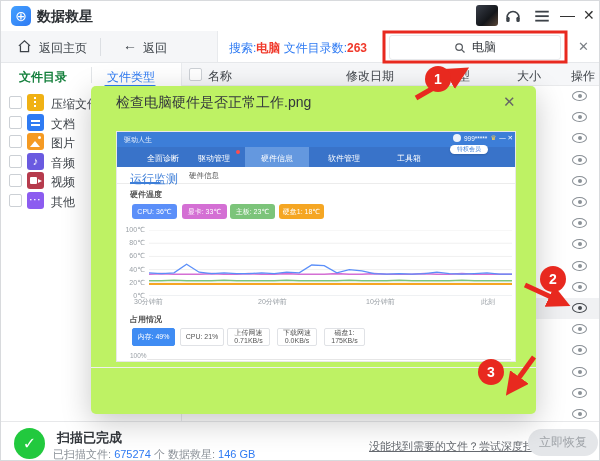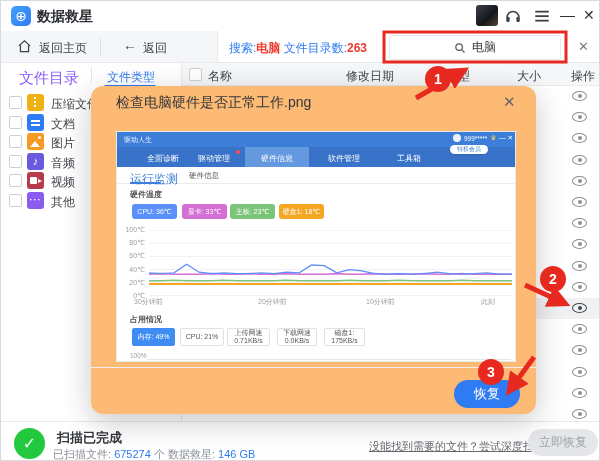--- a/index.html
+++ b/index.html
@@ -25,21 +25,21 @@
   #back-arrow{left:122px;top:6px;font-size:14px;color:#3c4248;}
   #back-label{left:142px;top:9px;}
   #tb-white{left:216px;top:0;width:384px;height:31px;background:#fff;border-left:1px solid #e8eaed;}
   #summary{left:228px;top:9px;font-size:12px;white-space:nowrap;}
   #summary .blue{color:#2f7bf3;} #summary .red{color:#f0392b;font-weight:bold;}
   #search-box{left:388px;top:4px;width:172px;height:25px;background:#fff;border:1px solid #e7e9ec;border-radius:3px;display:flex;align-items:center;justify-content:center;gap:6px;}
   #search-box .val{font-size:12px;color:#33373c;}
   #clear-btn{left:577px;top:8px;font-size:13px;color:#7a7f85;}
 
   
-  #side-tab-dir{left:18px;top:68px;font-size:15px;color:#8b5cf6;}
+  #side-tab-dir{left:18px;top:68px;font-size:12px;color:#15803d;font-weight:bold;}
   #side-tab-type{left:106px;top:68px;font-size:12px;color:#2f7bf3;}
   #side-tab-div{left:90px;top:66px;width:1px;height:16px;background:#e2e5e8;}
   #side-underline{left:103px;top:84px;width:52px;height:3px;background:#2f7bf3;border-radius:2px;}
   #v-div{left:180px;top:62px;width:1px;height:358px;background:#e9ebee;}
   .cb{width:13px;height:13px;border:1px solid #ccd0d5;border-radius:2px;background:#fff;display:inline-block;}
   .ft-row{left:0;width:180px;height:20px;}
   .ft-row .cb{position:absolute;left:8px;top:3px;}
   .ft-ic{position:absolute;left:26px;top:1px;width:17px;height:17px;border-radius:3px;}
   .ft-label{position:absolute;left:50px;top:3px;font-size:12px;color:#3f444a;}
   .ic-zip::before{content:"";position:absolute;left:7px;top:3px;width:2px;height:11px;background:repeating-linear-gradient(180deg,#fff 0 2px,rgba(255,255,255,0) 2px 4px);}
@@ -63,21 +63,21 @@
   
   #statusbar{left:0;top:420px;width:600px;height:41px;background:#fff;border-top:1px solid #e7e8ea;}
   #scan-check{left:13px;top:6px;width:31px;height:31px;border-radius:50%;background:#22c93e;color:#fff;font-size:16px;font-weight:bold;line-height:31px;text-align:center;}
   #scan-status{left:56px;top:7px;font-size:13px;color:#33373c;font-weight:bold;}
   #scan-detail{left:52px;top:25px;font-size:11px;color:#8a9097;white-space:nowrap;}
   #scan-detail .blue{color:#2f7bf3;}
   #deep-link{left:368px;top:17px;font-size:11px;color:#666a70;text-decoration:underline;white-space:nowrap;}
   #recover-now{left:527px;top:7px;width:70px;height:27px;border-radius:14px;background:#e4e6e9;color:#a0a4a9;font-size:12px;line-height:27px;text-align:center;}
 
   
-  #modal{left:90px;top:85px;width:445px;height:328px;background:#fdba74;border-radius:12px;box-shadow:0 8px 30px rgba(0,0,0,.22);z-index:5;}
+  #modal{left:90px;top:85px;width:445px;height:328px;background:#bef264;border-radius:5px;box-shadow:0 8px 30px rgba(0,0,0,.22);z-index:5;}
   #modal-title{left:25px;top:8px;font-size:14px;color:#33373c;}
   #modal-close{left:412px;top:7px;font-size:15px;color:#666;}
   #modal-footer-line{left:0;top:281px;width:445px;height:1px;background:#efefef;}
   #recover-btn{left:363px;top:294px;width:66px;height:28px;border-radius:14px;background:#2f7bf3;color:#fff;font-size:13px;line-height:28px;text-align:center;}
 
   
   #preview{left:25px;top:45px;width:400px;height:231px;border:1px solid #e8e8e8;background:#fff;overflow:hidden;}
   #pv-titlebar{left:0;top:0;width:400px;height:15px;background:#3d7ed8;}
   #pv-app{left:7px;top:3px;font-size:7px;color:#eaf1fb;white-space:nowrap;}
   #pv-right{right:4px;top:2px;display:flex;gap:3px;align-items:center;color:#fff;font-size:6.5px;}
@@ -334,21 +334,20 @@
         </div>
       <div class="ubox" style="left:207px;width:41px">
           <span>磁盘1:</span>
           <span>175KB/s</span>
         </div>
       <span id="pv-partial-label" class="abs">100%</span>
       <div id="pv-partial-line" class="abs"></div>
     </div>
 
     <div id="modal-footer-line" class="abs"></div>
-    <div id="recover-btn" class="abs">恢复</div>
   </div>
 
   <svg id="annot" width="600" height="461" viewBox="0 0 600 461">
     <defs>
       <marker id="ah" markerWidth="4.6" markerHeight="4.6" refX="3.2" refY="2.3" orient="auto">
         <path d="M0,0 L4.6,2.3 L0,4.6 z" fill="#e8291f"></path>
       </marker>
     </defs>
     <rect x="383" y="31" width="182" height="30" fill="none" stroke="#e8291f" stroke-width="3"></rect>
     <line x1="415" y1="97" x2="462" y2="70" stroke="#e8291f" stroke-width="5" marker-end="url(#ah)"></line>

